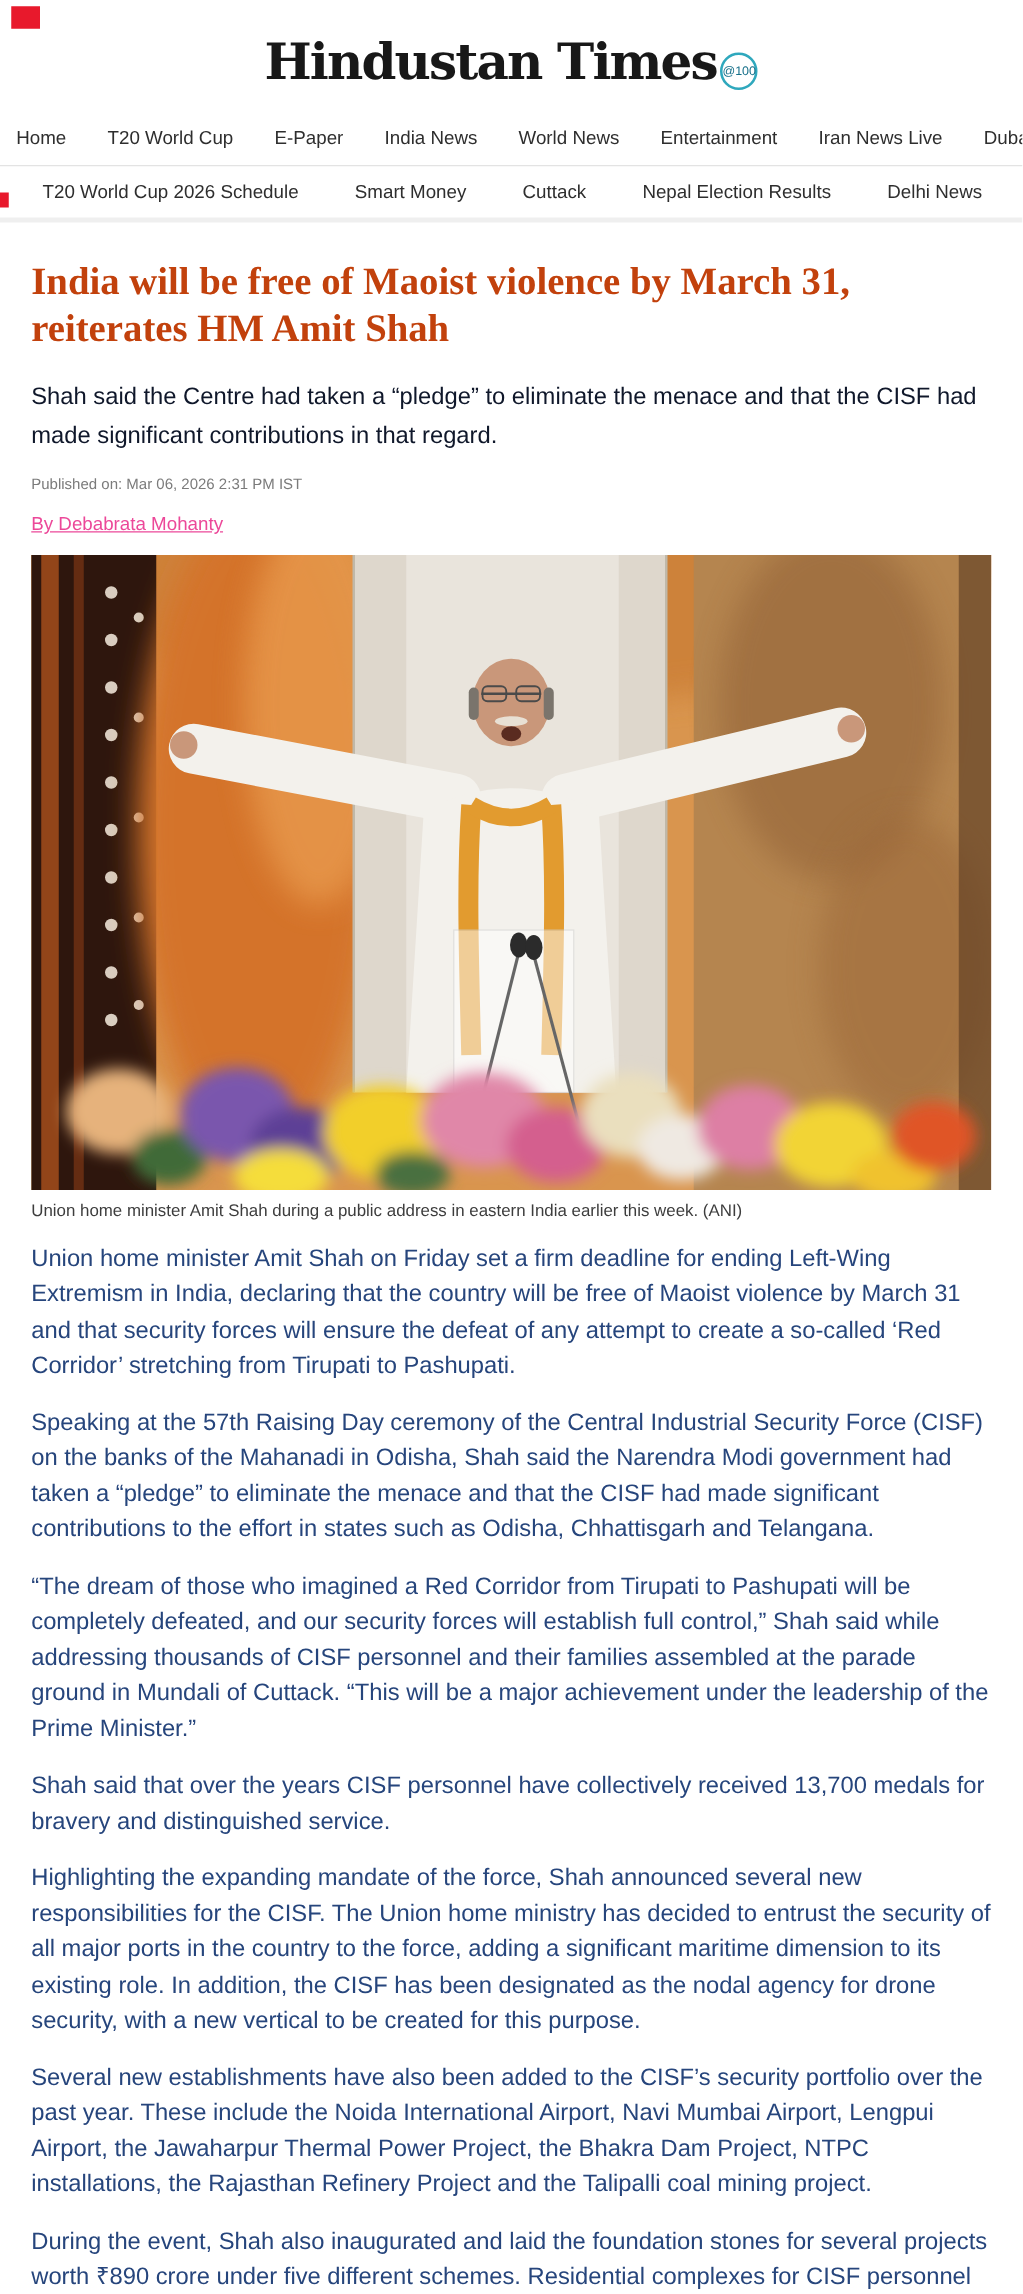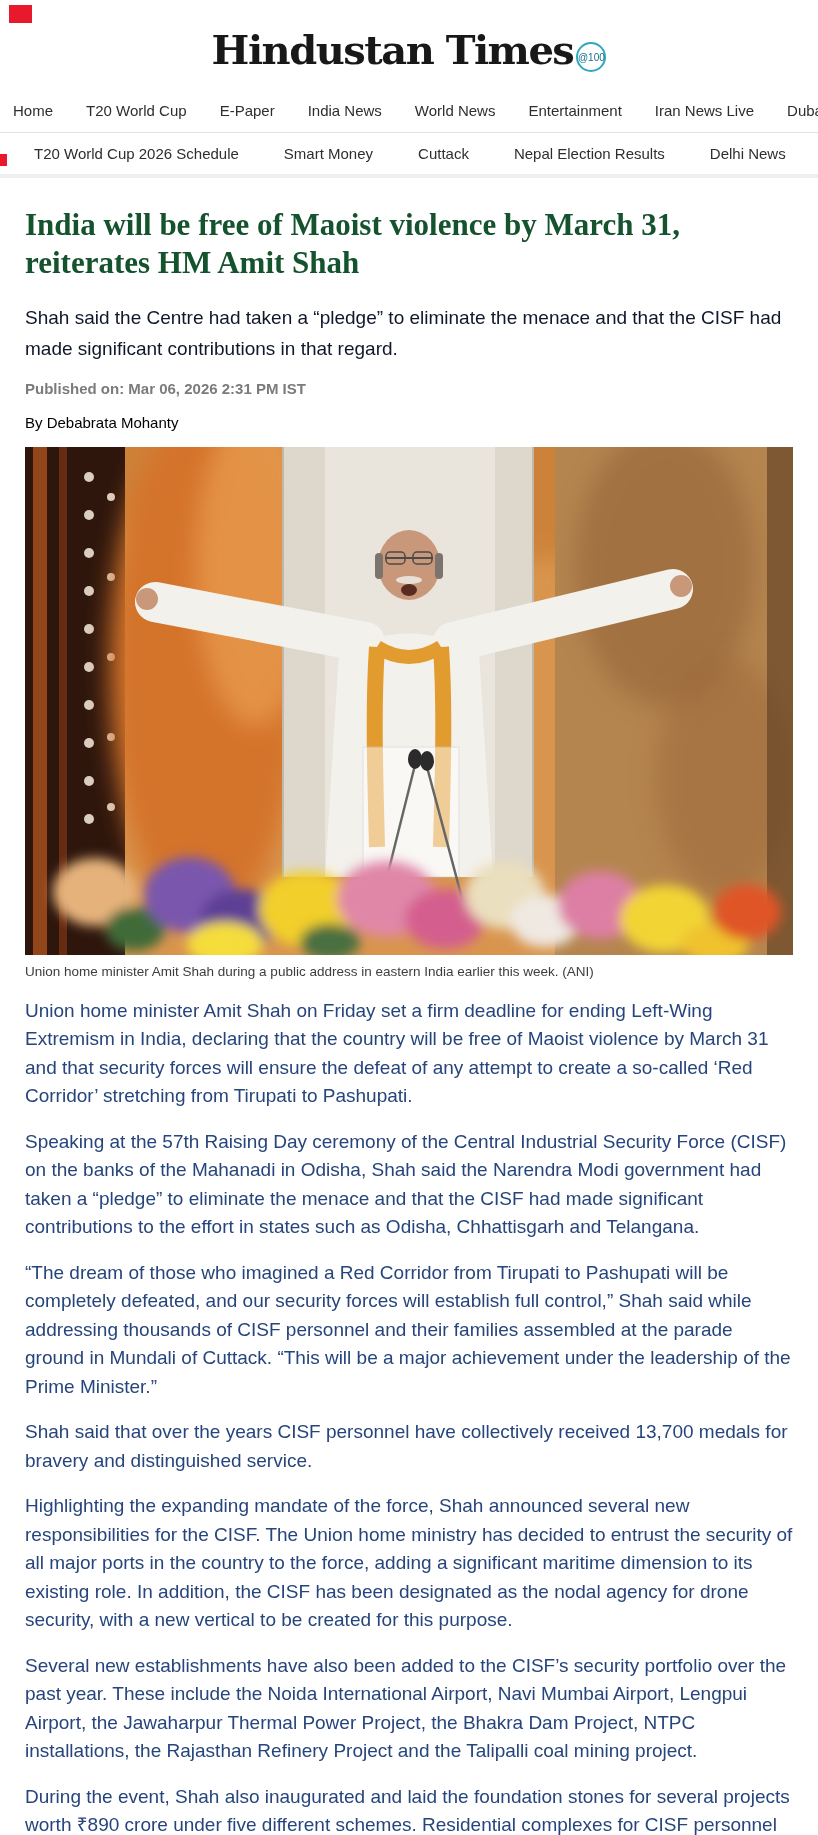--- a/index.html
+++ b/index.html
@@ -17,24 +17,24 @@
 
   nav{display:flex;white-space:nowrap;overflow:hidden;font-size:15px;color:#2e2e2e;align-items:center;height:24px;}
   nav .nav-item{cursor:pointer;flex:0 0 auto;}
   .nav-primary{margin-top:26px;padding-left:13px;gap:33px;}
   .divider-1{border-top:1px solid #e3e3e3;margin-top:10px;}
   .nav-secondary{margin-top:8px;padding-left:34px;gap:45px;}
   .divider-2{border-top:4px solid #efefef;margin-top:9px;}
 
   
   article{padding:0 25px;}
-  h1.headline{margin:28px 0 0 0;font-family:"Liberation Serif",serif;font-weight:bold;font-size:31px;line-height:1.24;color:#14532d;}
+  h1.headline{margin:28px 0 0 0;font-family:"Liberation Serif",serif;font-weight:bold;font-size:31px;line-height:1.24;color:#c2410c;}
   .subhead{margin:20px 0 0 0;font-size:19px;line-height:1.62;color:#0f172a;}
-  .published{margin:16px 0 0 0;font-size:15px;color:#7b7b7b;font-weight:bold;}
-  .byline{margin:17px 0 0 0;font-size:15px;color:#000000;}
+  .published{margin:16px 0 0 0;font-size:12px;color:#7b7b7b;}
+  .byline{margin:17px 0 0 0;font-size:15px;color:#ec4899;text-decoration:underline;}
 
   figure{margin:16px 0 16px 0;padding:0;}
   figure svg{display:block;}
   figcaption{margin-top:8px;font-size:13.5px;line-height:1.3;color:#3d3d3d;}
 
   .body-text{margin-top:14px;}
   .body-text p{margin:16px 0 17px 0;font-size:19px;line-height:1.5;color:#26457c;}
 </style>
 </head>
 <body>

